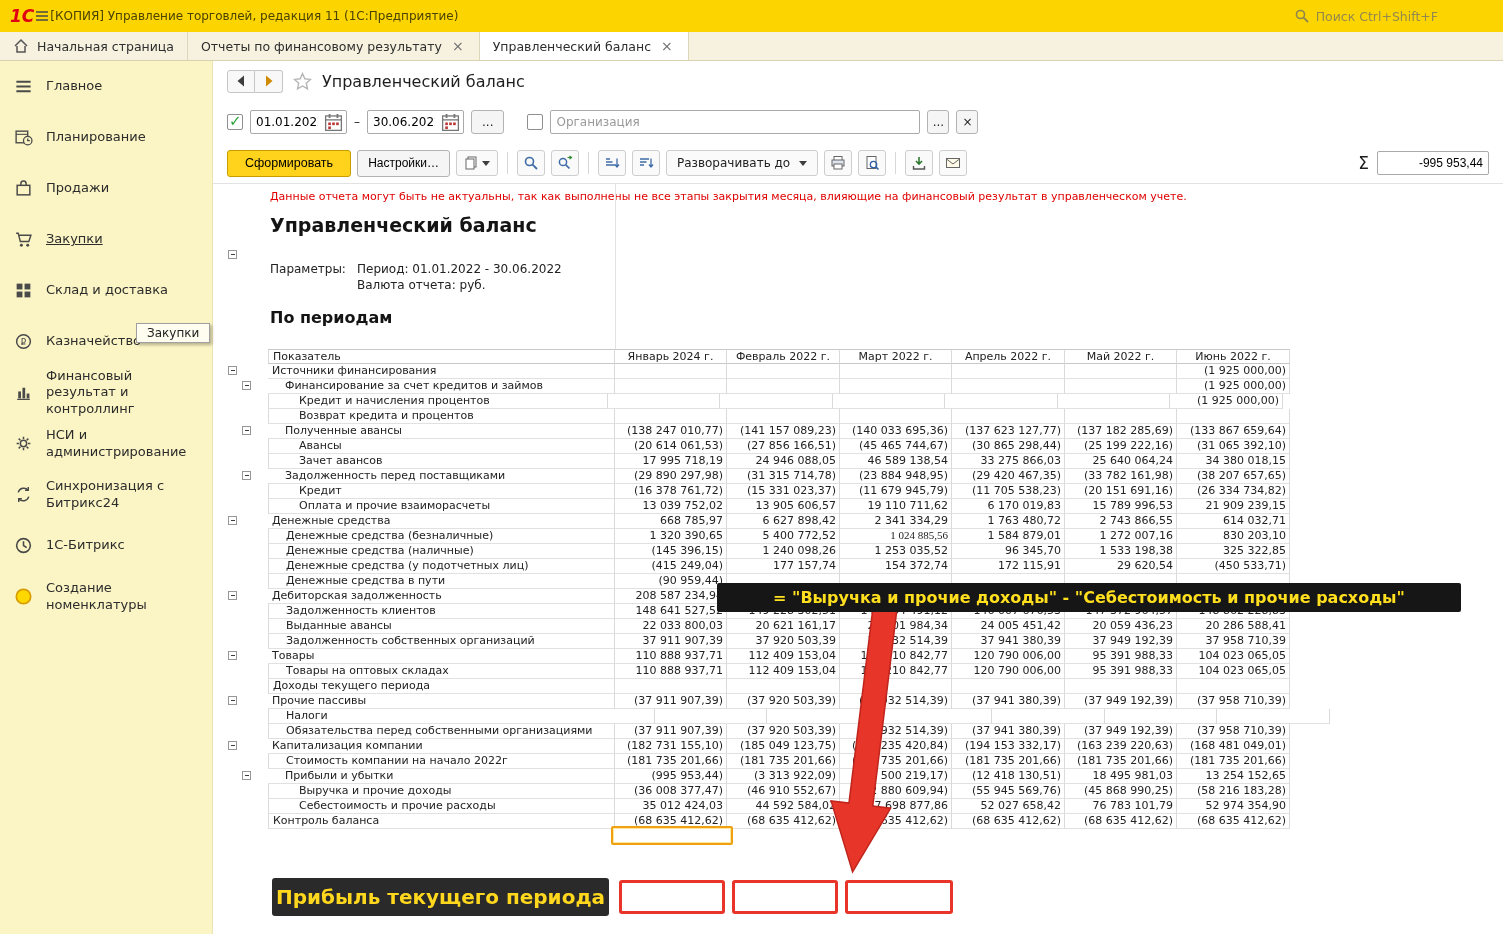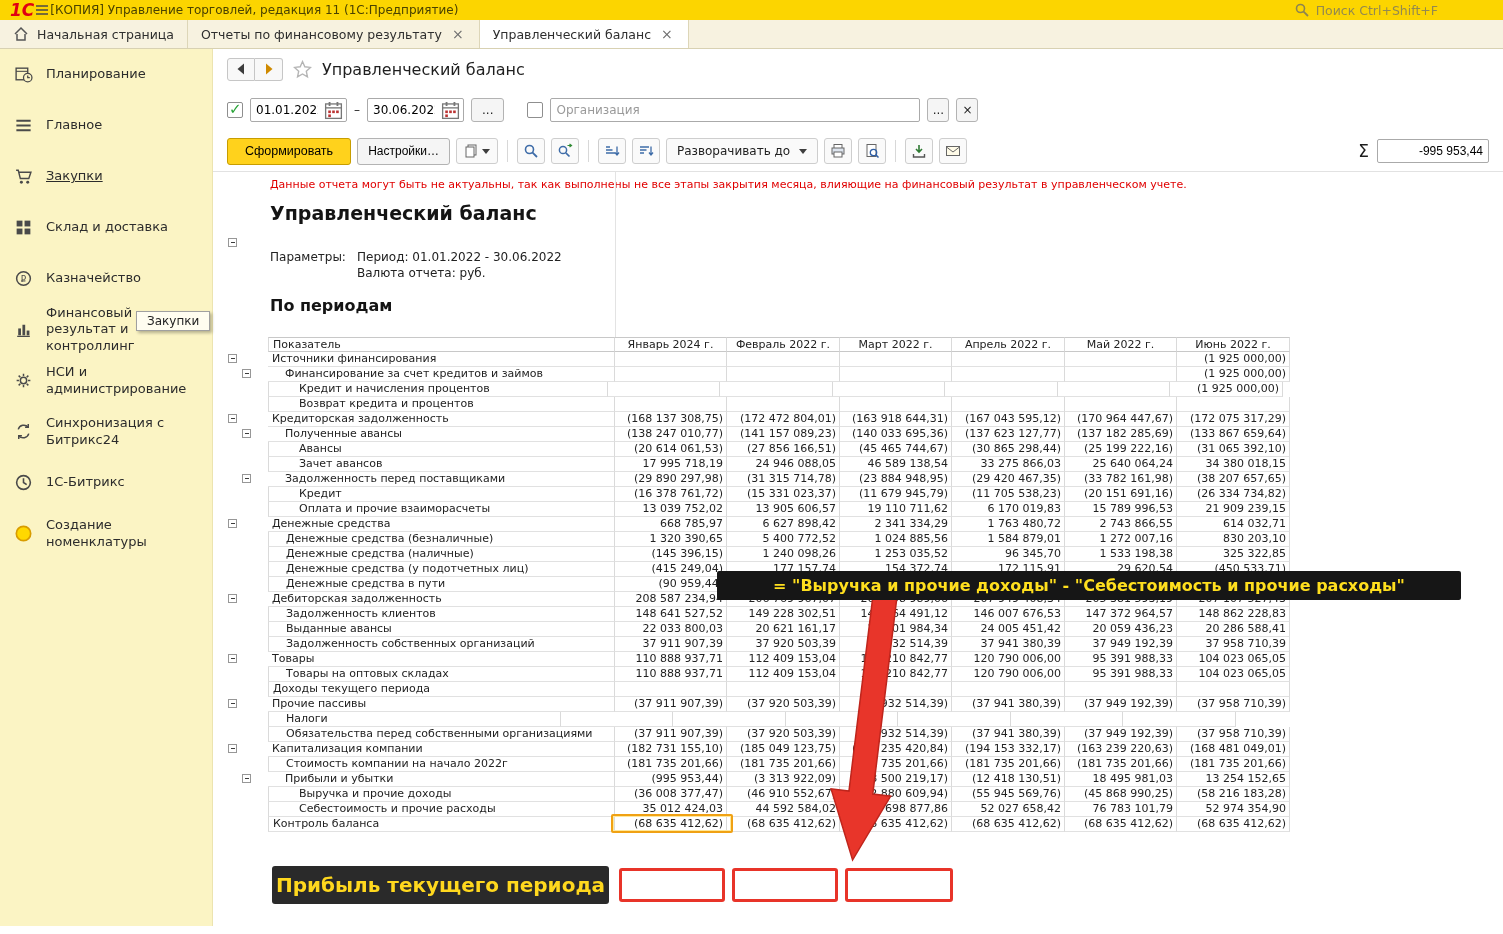--- a/index.html
+++ b/index.html
@@ -3,21 +3,21 @@
 <meta charset="utf-8">
 <style>
 *{box-sizing:border-box;margin:0;padding:0;}
 html,body{width:1503px;height:934px;}
 body{font-family:"DejaVu Sans","Liberation Sans",sans-serif;font-size:12px;color:#222;background:#fff;overflow:hidden;position:relative;}
 .ic{display:inline-flex;align-items:center;justify-content:center;width:16px;height:16px;flex:none;}
 .ic svg{width:100%;height:100%;}
 .ic.s{width:19px;height:19px;}
 
 
-.topbar{height:20px;background:#fcd500;display:flex;align-items:center;gap:0;padding:0 10px;}
+.topbar{height:32px;background:#fcd500;display:flex;align-items:center;gap:0;padding:0 10px;}
 .logo{color:#e00012;font-weight:bold;font-style:italic;font-size:17px;line-height:1;}
 .top-title{font-size:12px;color:#4a4200;}
 .top-search{margin-left:auto;margin-right:55px;display:flex;align-items:center;gap:6px;color:#93894f;font-size:12.5px;}
 
 
 .tabbar{height:29px;background:#f7f2e0;border-bottom:1px solid #d8d1b2;display:flex;align-items:stretch;}
 .tab{display:flex;align-items:center;gap:8px;padding:0 13px;border-right:1px solid #ddd6b8;color:#2e2e2e;font-size:12.5px;cursor:pointer;}
 .tab.active{background:#fff;}
 .tab-close{color:#6e6e6e;font-size:14px;line-height:1;padding:1px 2px;}
 
@@ -143,36 +143,45 @@
       <span class="tab-close">×</span>
     </div>
   </div>
 
 <div class="app">
 
   <div class="sidebar">
     <div id="side-items">
         <div class="side-item">
           <span class="ic s">
+            <svg viewBox="0 0 16 16">
+              <path d="M2 4h12M2 8h12M2 12h12" stroke="#4a4a4a" stroke-width="1.7" fill="none"></path>
+            </svg>
+          </span>
+          <span class="lbl">Главное</span>
+        </div>
+        <div class="side-item">
+          <span class="ic s">
             <svg viewBox="0 0 18 18">
               <rect x="2" y="3" width="11" height="11" fill="none" stroke="#4a4a4a" stroke-width="1.3"></rect>
               <path d="M2 6h11" stroke="#4a4a4a"></path>
               <circle cx="13" cy="12" r="4" fill="#fbf4c4" stroke="#4a4a4a" stroke-width="1.2"></circle>
               <path d="M13 10v2h2" fill="none" stroke="#4a4a4a" stroke-width="1.2"></path>
             </svg>
           </span>
           <span class="lbl">Планирование</span>
         </div>
         <div class="side-item">
           <span class="ic s">
-            <svg viewBox="0 0 16 16">
-              <path d="M2 4h12M2 8h12M2 12h12" stroke="#4a4a4a" stroke-width="1.7" fill="none"></path>
-            </svg>
-          </span>
-          <span class="lbl">Главное</span>
+            <svg viewBox="0 0 18 18">
+              <rect x="3" y="6" width="12" height="9" fill="none" stroke="#4a4a4a" stroke-width="1.4"></rect>
+              <path d="M6.5 6V4.5a2.5 2.5 0 0 1 5 0V6" fill="none" stroke="#4a4a4a" stroke-width="1.4"></path>
+            </svg>
+          </span>
+          <span class="lbl">Продажи</span>
         </div>
         <div class="side-item hovered">
           <span class="ic s">
             <svg viewBox="0 0 18 18">
               <path d="M2 3h2l2 8h8l2-6H5" fill="none" stroke="#4a4a4a" stroke-width="1.4"></path>
               <circle cx="7" cy="14.5" r="1.4" fill="#4a4a4a"></circle>
               <circle cx="13" cy="14.5" r="1.4" fill="#4a4a4a"></circle>
             </svg>
           </span>
           <span class="lbl">Закупки</span>
@@ -462,30 +471,20 @@
             <div class="trow">
               <div class="tcell lbl" style="width: 347px; padding-left: 30px;">Возврат кредита и процентов</div>
               <div class="tcell num" style="width: 112px;"></div>
               <div class="tcell num" style="width: 113px;"></div>
               <div class="tcell num" style="width: 112px;"></div>
               <div class="tcell num" style="width: 113px;"></div>
               <div class="tcell num" style="width: 112px;"></div>
               <div class="tcell num" style="width: 113px;"></div>
             </div>
             <div class="trow">
-              <span class="gmark g1"></span>
-              <div class="tcell lbl" style="width: 347px; padding-left: 4px;">Кредиторская задолженность</div>
-              <div class="tcell num" style="width: 112px;">(168 137 308,75)</div>
-              <div class="tcell num" style="width: 113px;">(172 472 804,01)</div>
-              <div class="tcell num" style="width: 112px;">(163 918 644,31)</div>
-              <div class="tcell num" style="width: 113px;">(167 043 595,12)</div>
-              <div class="tcell num" style="width: 112px;">(170 964 447,67)</div>
-              <div class="tcell num" style="width: 113px;">(172 075 317,29)</div>
-            </div>
-            <div class="trow">
               <span class="gmark g2"></span>
               <div class="tcell lbl" style="width: 347px; padding-left: 17px;">Полученные авансы</div>
               <div class="tcell num" style="width: 112px;">(138 247 010,77)</div>
               <div class="tcell num" style="width: 113px;">(141 157 089,23)</div>
               <div class="tcell num" style="width: 112px;">(140 033 695,36)</div>
               <div class="tcell num" style="width: 113px;">(137 623 127,77)</div>
               <div class="tcell num" style="width: 112px;">(137 182 285,69)</div>
               <div class="tcell num" style="width: 113px;">(133 867 659,64)</div>
             </div>
             <div class="trow">
@@ -541,21 +540,21 @@
               <div class="tcell num" style="width: 113px;">6 627 898,42</div>
               <div class="tcell num" style="width: 112px;">2 341 334,29</div>
               <div class="tcell num" style="width: 113px;">1 763 480,72</div>
               <div class="tcell num" style="width: 112px;">2 743 866,55</div>
               <div class="tcell num" style="width: 113px;">614 032,71</div>
             </div>
             <div class="trow">
               <div class="tcell lbl" style="width: 347px; padding-left: 17px;">Денежные средства (безналичные)</div>
               <div class="tcell num" style="width: 112px;">1 320 390,65</div>
               <div class="tcell num" style="width: 113px;">5 400 772,52</div>
-              <div class="tcell num" style="width: 112px;">1 024 885,56</div>
+              <div class="tcell num" style="width: 112px; font-family: Liberation Serif, serif;">1 024 885,56</div>
               <div class="tcell num" style="width: 113px;">1 584 879,01</div>
               <div class="tcell num" style="width: 112px;">1 272 007,16</div>
               <div class="tcell num" style="width: 113px;">830 203,10</div>
             </div>
             <div class="trow">
               <div class="tcell lbl" style="width: 347px; padding-left: 17px;">Денежные средства (наличные)</div>
               <div class="tcell num" style="width: 112px;">(145 396,15)</div>
               <div class="tcell num" style="width: 113px;">1 240 098,26</div>
               <div class="tcell num" style="width: 112px;">1 253 035,52</div>
               <div class="tcell num" style="width: 113px;">96 345,70</div>
@@ -649,21 +648,21 @@
               <span class="gmark g1"></span>
               <div class="tcell lbl" style="width: 347px; padding-left: 4px;">Прочие пассивы</div>
               <div class="tcell num" style="width: 112px;">(37 911 907,39)</div>
               <div class="tcell num" style="width: 113px;">(37 920 503,39)</div>
               <div class="tcell num" style="width: 112px;">(37 932 514,39)</div>
               <div class="tcell num" style="width: 113px;">(37 941 380,39)</div>
               <div class="tcell num" style="width: 112px;">(37 949 192,39)</div>
               <div class="tcell num" style="width: 113px;">(37 958 710,39)</div>
             </div>
             <div class="trow">
-              <div class="tcell lbl" style="width: 293px; padding-left: 17px;">Налоги</div>
+              <div class="tcell lbl" style="width: 387px; padding-left: 17px;">Налоги</div>
               <div class="tcell num" style="width: 112px;"></div>
               <div class="tcell num" style="width: 113px;"></div>
               <div class="tcell num" style="width: 112px;"></div>
               <div class="tcell num" style="width: 113px;"></div>
               <div class="tcell num" style="width: 112px;"></div>
               <div class="tcell num" style="width: 113px;"></div>
             </div>
             <div class="trow">
               <div class="tcell lbl" style="width: 347px; padding-left: 17px;">Обязательства перед собственными организациями</div>
               <div class="tcell num" style="width: 112px;">(37 911 907,39)</div>

